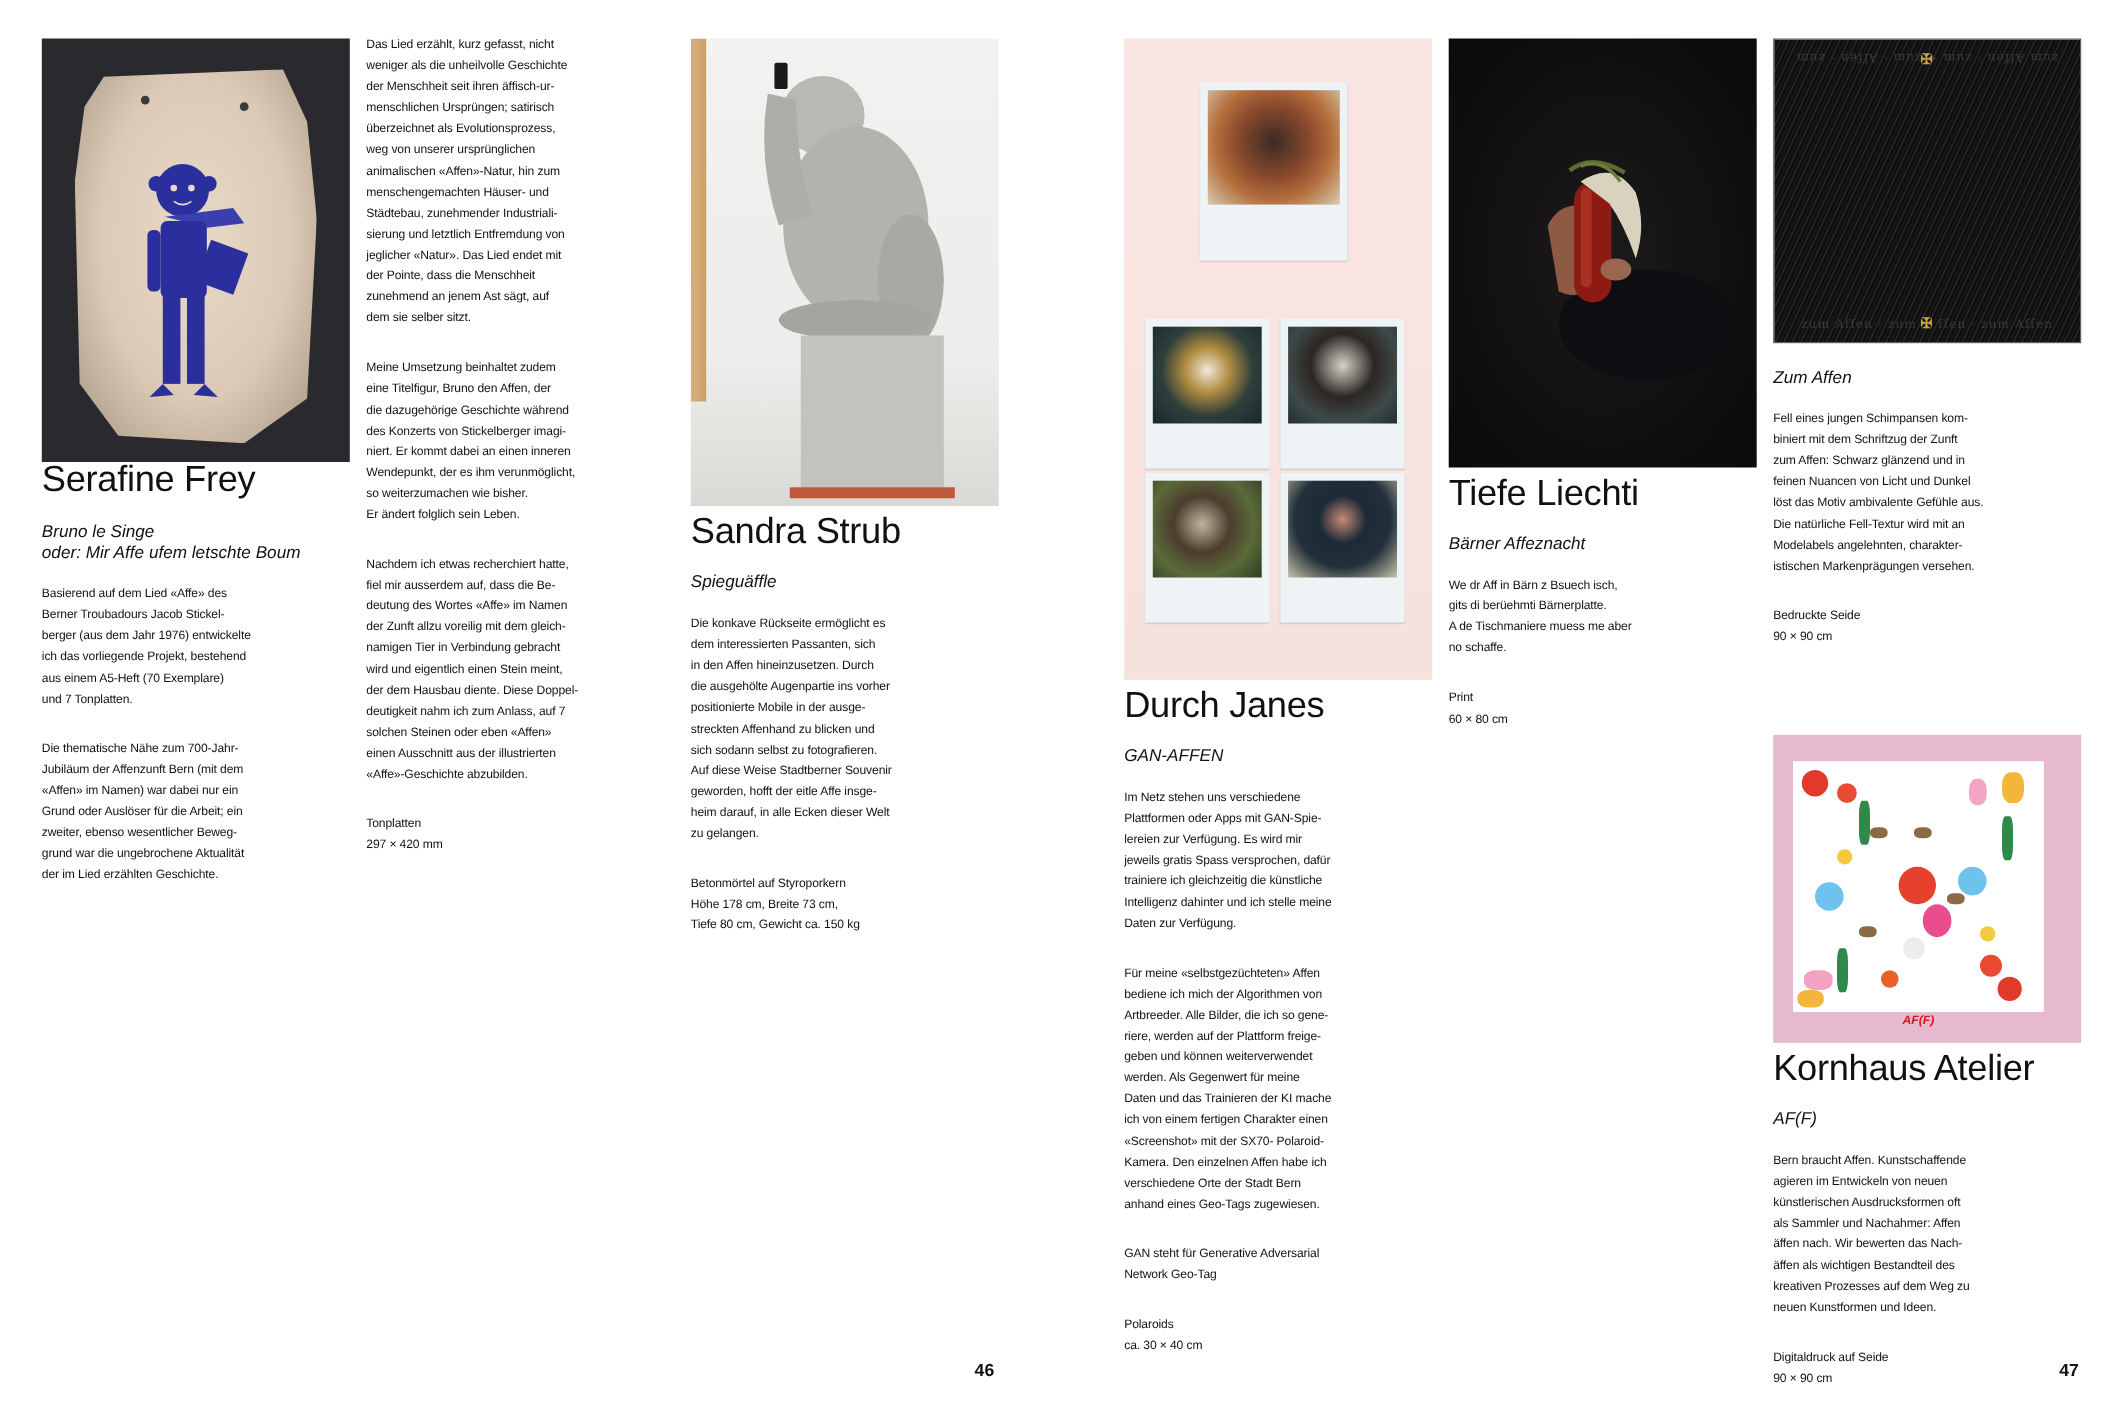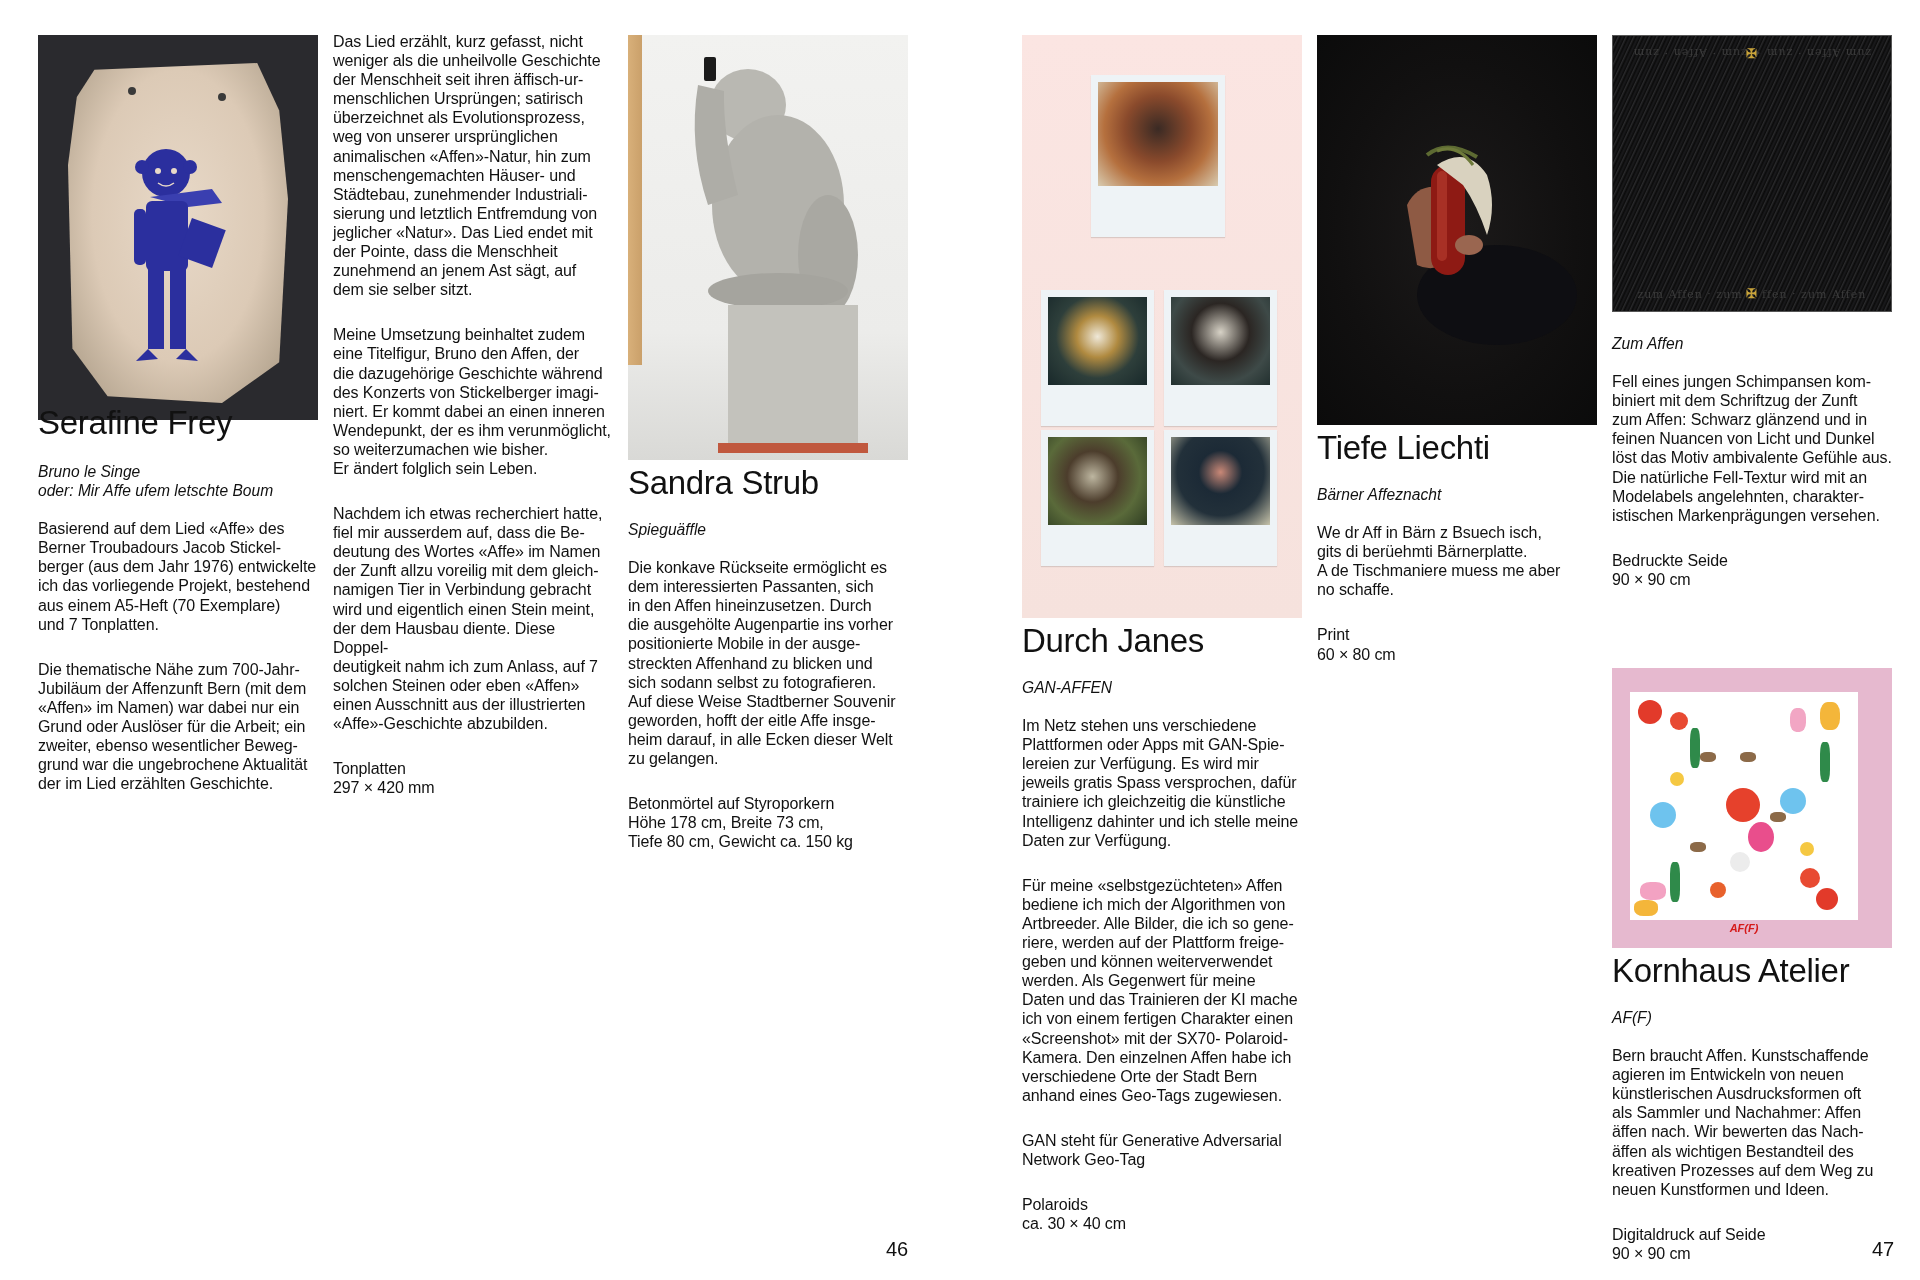--- a/index.html
+++ b/index.html
@@ -1,24 +1,24 @@
 <!DOCTYPE html>
 <html><head>
 <meta charset="utf-8">
 <style>
   * { box-sizing: border-box; margin: 0; padding: 0; }
   html, body { width: 1920px; height: 1280px; background: #ffffff; overflow: hidden; }
   body { position: relative; font-family: "Liberation Sans", sans-serif; color: #111111; }
   .col { position: absolute; width: 280px; }
-  .p { font-size: 16px; line-height: 19.1px; white-space: pre-line; letter-spacing: -0.1px; }
+  .p { font-size: 11px; line-height: 19.1px; white-space: pre-line; letter-spacing: -0.1px; }
   .p + .p { margin-top: 26px; }
   .name { font-size: 33px; line-height: 38px; font-weight: normal; letter-spacing: -0.3px; }
   .title { font-size: 15.6px; line-height: 19.1px; font-style: italic; white-space: pre-line; margin-top: 18px; margin-bottom: 19px; }
   .img { position: absolute; overflow: hidden; }
-  .pagenum { position: absolute; font-size: 20px; }
+  .pagenum { position: absolute; font-size: 16px; font-weight: bold; }
 
   
   .img-serafine { left: 38px; top: 35px; width: 280px; height: 385px; background: #2a2a2e; }
   .tile { position: absolute; left: 30px; top: 28px; width: 220px; height: 340px; background: radial-gradient(ellipse at 50% 45%, #e8d9c8 0%, #dccab6 55%, #b7a792 85%, #8c8070 100%); clip-path: polygon(12% 2%, 86% 0%, 96% 14%, 100% 40%, 96% 88%, 70% 100%, 18% 98%, 2% 84%, 0% 30%, 4% 10%); }
   .hole { position: absolute; width: 8px; height: 8px; border-radius: 50%; background: #3a3a3a; top: 24px; }
   .monkey-blue { position: absolute; left: 60px; top: 70px; }
 
   
   .img-lucia { left: 628px; top: 35px; width: 280px; height: 425px; background: linear-gradient(180deg, #f2f2f0 0%, #ececea 70%, #d9d9d6 100%); }
   .wood { position: absolute; left: 0; top: 0; width: 14px; height: 330px; background: linear-gradient(90deg,#d8b07a,#caa06a); }
@@ -61,21 +61,21 @@
       <rect x="6" y="76" width="12" height="56" rx="5" fill="#2b2f9e"></rect>
       <rect x="56" y="90" width="36" height="40" transform="rotate(20 74 110)" fill="#2b2f9e"></rect>
       <rect x="20" y="136" width="16" height="80" fill="#2b2f9e"></rect>
       <rect x="42" y="136" width="16" height="80" fill="#2b2f9e"></rect>
       <path d="M20 216 L8 228 L30 226 Z" fill="#2b2f9e"></path>
       <path d="M58 216 L70 228 L48 226 Z" fill="#2b2f9e"></path>
     </svg>
   </div>
 </div>
 
-<div class="col" style="left:38px; top:404px;">
+<div class="col" style="left:38px; top:416px;">
   <h2 class="name">Serafine Frey</h2>
   <div class="title" style="margin-top:20px;">Bruno le Singe
 oder: Mir Affe ufem letschte Boum</div>
   <div class="p">Basierend auf dem Lied «Affe» des
 Berner Troubadours Jacob Stickel-
 berger (aus dem Jahr 1976) entwickelte
 ich das vorliegende Projekt, bestehend
 aus einem A5-Heft (70 Exemplare)
 und 7 Tonplatten.</div>
   <div class="p">Die thematische Nähe zum 700-Jahr-

